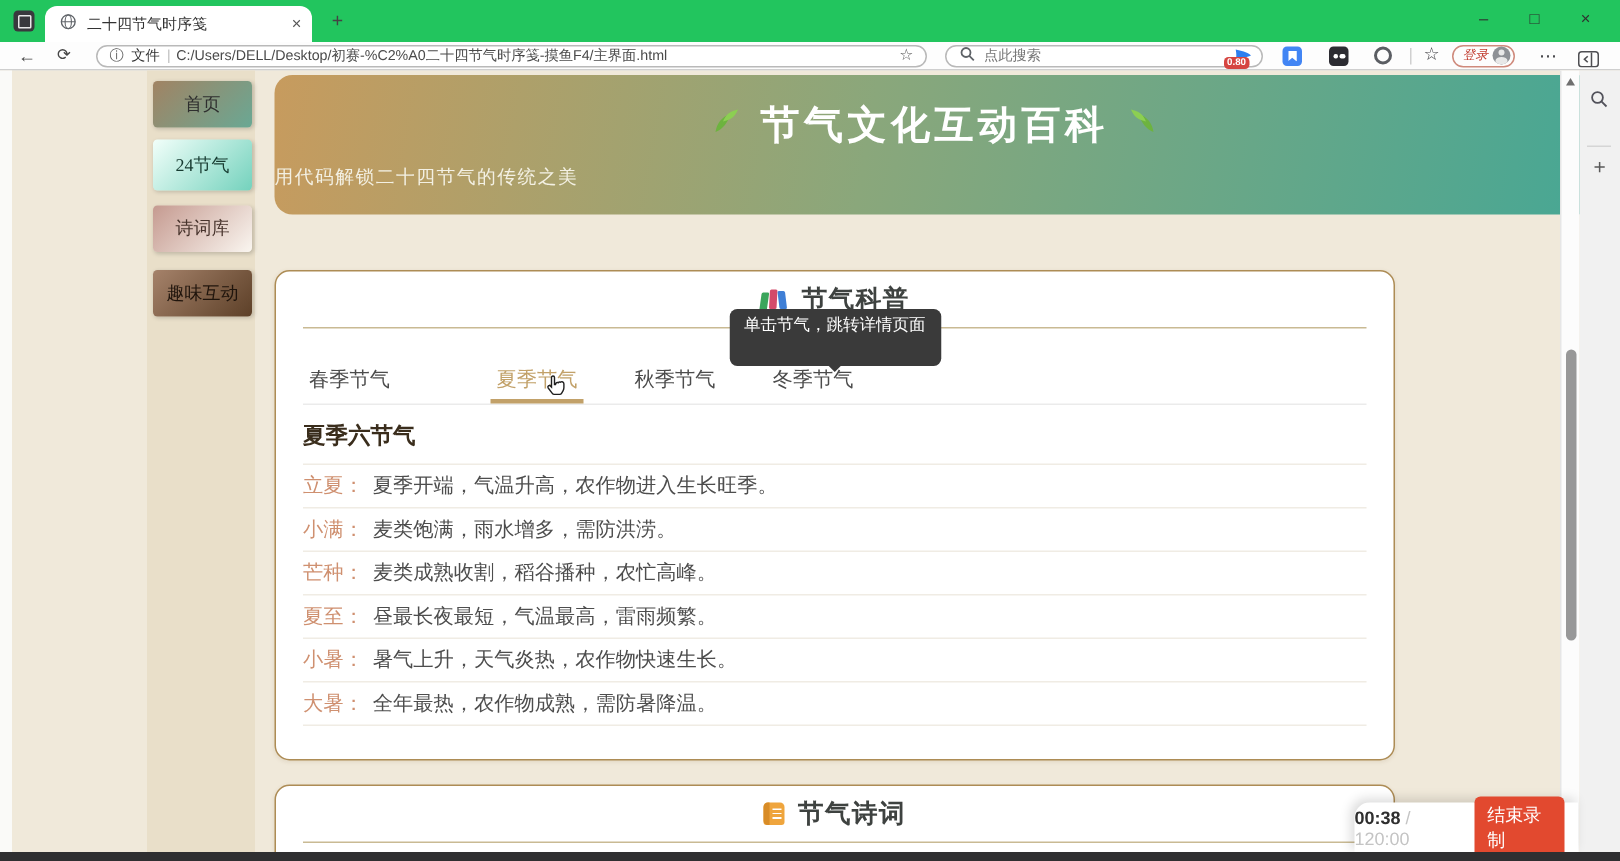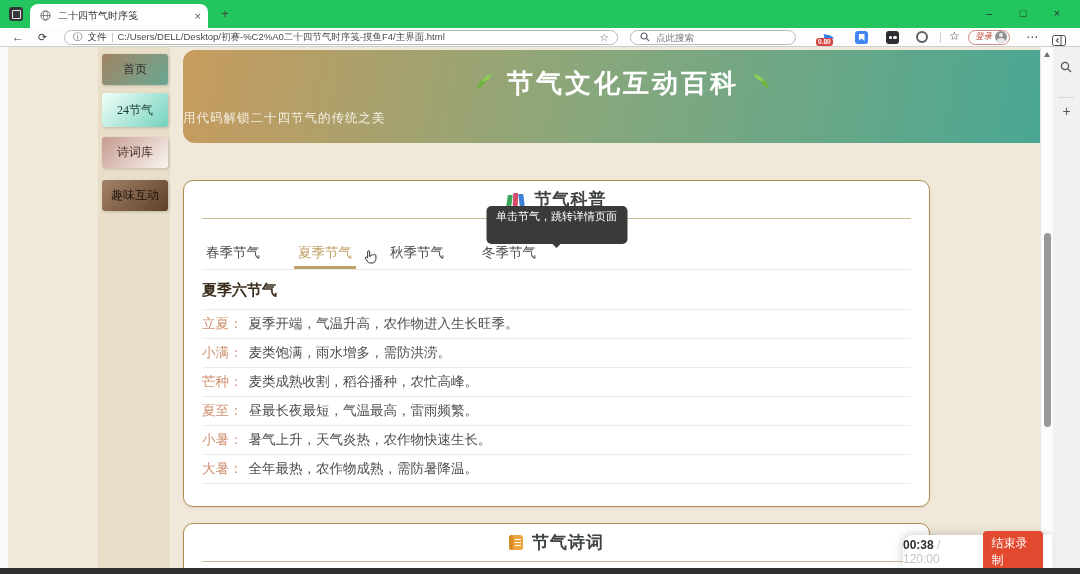--- a/index.html
+++ b/index.html
@@ -24,21 +24,21 @@
   .nav-glyph { position:absolute; top:0; height:18px; line-height:18px; color:#474747; }
   .back { left:12px; font-size:12px; }
   .refresh { left:38px; font-size:11px; }
   .url-pill { position:absolute; left:64px; top:1.5px; width:554px; height:15px; background:#fff; border:1px solid #b9b9b9;
     border-radius:8px; display:flex; align-items:center; padding:0 8px; gap:5px; font-size:9.5px; color:#3f3f3f; }
   .info-glyph { font-size:9.5px; color:#5a5a5a; }
   .scheme-label { color:#333; white-space:nowrap; }
   .pill-divider { width:1px; height:9px; background:#c9c9c9; }
   .url-text { flex:1; color:#4a4a4a; white-space:nowrap; overflow:hidden; text-overflow:ellipsis; }
   .addr-star { font-size:10.5px; color:#5a5a5a; }
-  .search-pill { position:absolute; left:630px; top:1.5px; width:166px; height:15px; background:#fff; border:1px solid #b9b9b9;
+  .search-pill { position:absolute; left:630px; top:1.5px; width:212px; height:15px; background:#fff; border:1px solid #b9b9b9;
     border-radius:8px; display:flex; align-items:center; padding:0 9px; gap:6px; }
   .search-pill input { border:none; outline:none; flex:1; font-size:9.5px; color:#555; background:transparent;
     font-family:"Liberation Sans","DejaVu Sans",sans-serif; }
   .ext { position:absolute; top:3px; }
   .ext-flag { left:822px; }
   .ext-badge { position:absolute; left:816px; top:10px; background:#d64541; color:#fff; font-size:6.5px; font-weight:bold;
     padding:0 2px; border-radius:3px; line-height:8px; }
   .ext-bm { left:855px; width:13px; height:13px; background:#4285f4; border-radius:3px; }
   .ext-bm::after { content:""; position:absolute; left:3.5px; top:3px; width:6px; height:7px; background:#fff;
     clip-path:polygon(0 0,100% 0,100% 100%,50% 65%,0 100%); }
@@ -93,21 +93,21 @@
     background:repeating-linear-gradient(#fff 0,#fff 1px,transparent 1px,transparent 3px); }
 
   .tooltip { position:absolute; left:50%; top:25px; transform:translateX(-50%); background:#3a3a3a; color:#fff;
     font-size:11px; padding:3px 10px 20px; border-radius:5px; white-space:nowrap; z-index:5; }
   .tooltip::after { content:""; position:absolute; left:50%; bottom:-4px; transform:translateX(-50%);
     border-left:4px solid transparent; border-right:4px solid transparent; border-top:4px solid #3a3a3a; }
 
   .tabs-row { position:absolute; left:18px; right:18px; top:63px; display:flex; gap:30px; border-bottom:1px solid #ebebeb;
     font-size:13.5px; color:#4c4c4c; }
   .season-tab { padding:0 4px 7px; cursor:pointer; }
-  .season-tab.active { color:#c2a169; border-bottom:3px solid #c2a169; padding-bottom:4px; }
+  .season-tab.active { color:#c2a169; border-bottom:3px solid #c2a169; padding-bottom:4px;margin-left:33px; }
 
   .list-heading { position:absolute; left:18px; top:100px; font-size:15px; font-weight:bold; color:#3a2d1c; }
   .term-list { position:absolute; left:18px; right:18px; top:128px; border-top:1px solid #f0ece4; }
   .term-row { height:29px; display:flex; align-items:center; border-bottom:1px solid #f0ece4; font-size:13.5px; }
   .term-name,.term-colon { color:#cf9070; }
   .term-desc { color:#4d4d4d; margin-left:6px; }
 
   
   .scrollbar { position:absolute; left:1040px; top:0; width:13px; height:527px; background:#fcfcfc; border-left:1px solid #e6e6e6; }
   .scroll-up { position:absolute; left:3px; top:5px; width:0; height:0;

